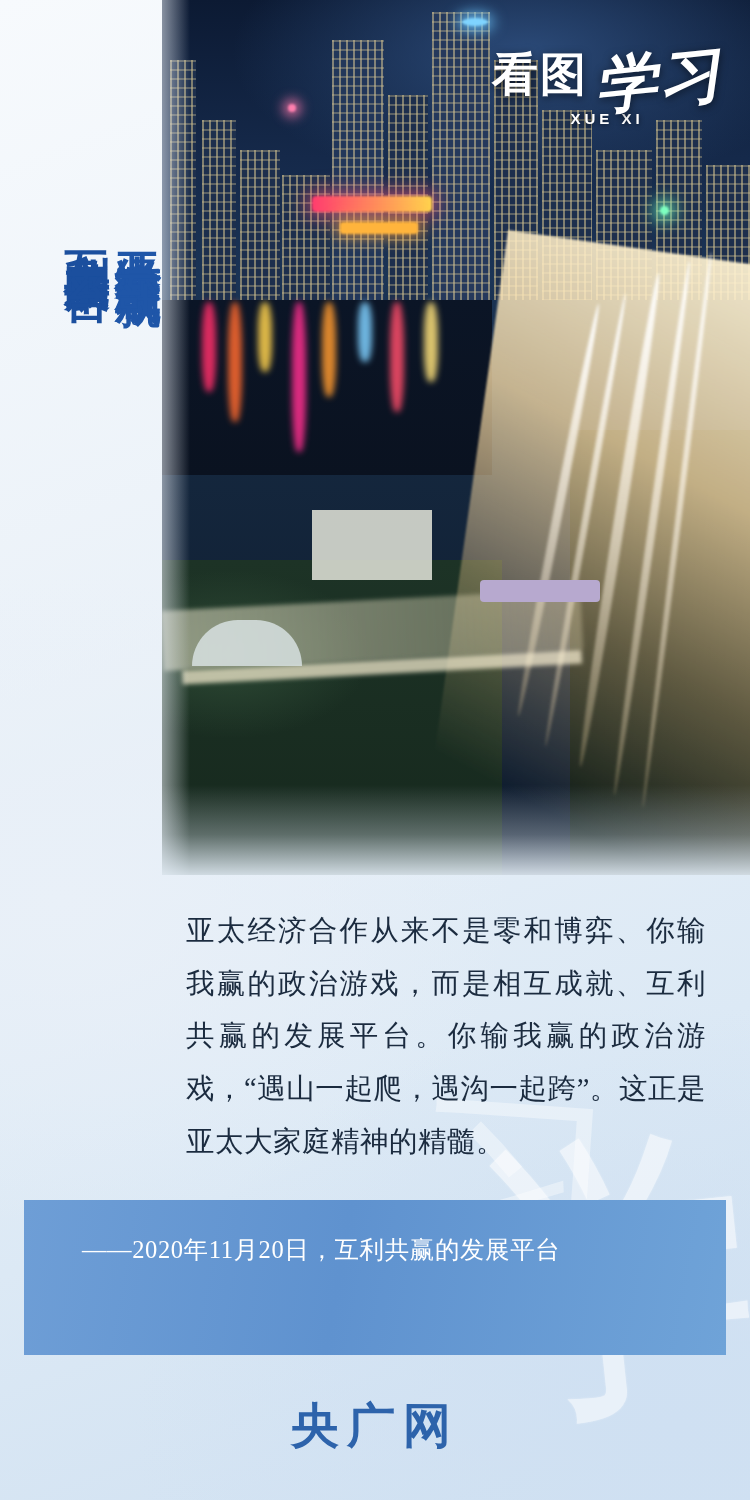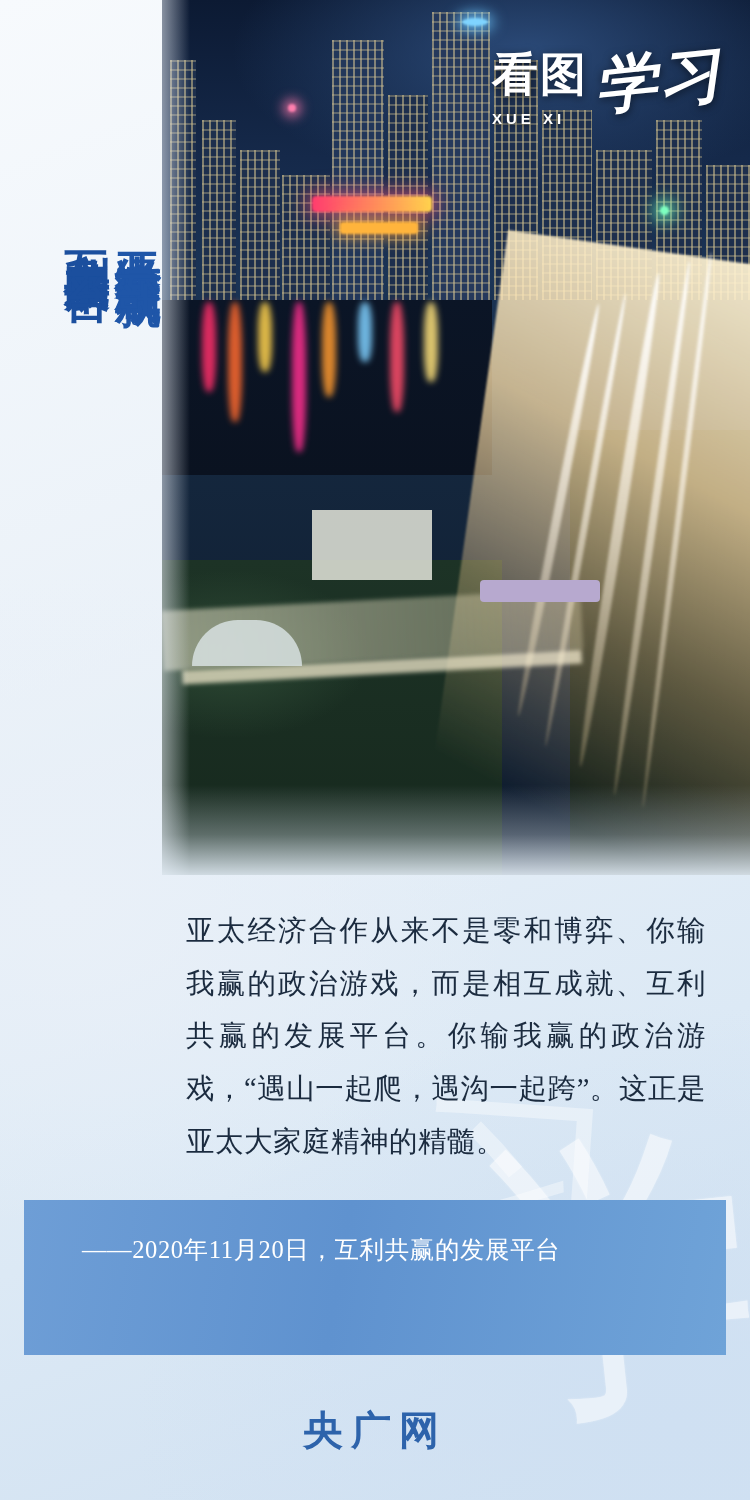--- a/index.html
+++ b/index.html
@@ -87,21 +87,21 @@
     background:linear-gradient(180deg, rgba(223,234,245,0) 0%, rgba(226,236,246,.35) 55%, rgba(228,238,247,.9) 100%);
   }
   
   .photo-left-fade{
     position:absolute; left:0; top:0; width:28px; height:100%;
     background:linear-gradient(90deg, rgba(238,243,250,.55), rgba(238,243,250,0));
   }
 
   
   .brand {
-    position:absolute; right:28px; top:44px; text-align:left; color:#fff;
+    position:absolute; right:28px; top:44px; text-align:center; color:#fff;
   }
   .brand-cn {
     font-family:"Liberation Serif", serif;
     font-size:46px; font-weight:700; letter-spacing:2px;
     text-shadow:0 2px 8px rgba(0,0,0,.55);
     display:flex; align-items:flex-end; gap:6px;
   }
   .brand-cn .cur {
     font-style:italic; font-size:62px; line-height:.95;
     transform:rotate(-6deg) translateY(4px);
@@ -145,21 +145,21 @@
     letter-spacing:.6px;
   }
 
   
   .footer {
     position:absolute; left:0; right:0; bottom:42px; text-align:center;
   }
   .footer-logo {
     display:inline-block;
     font-family:"Liberation Serif", serif;
-    font-size:40px; font-weight:700; color:#2d63ab;
+    font-size:48px; font-weight:700; color:#2d63ab;
     letter-spacing:8px;
     margin-top:47px;
   }
 </style>
 </head>
 <body>
 
 <div class="poster">
 
   <div class="wm">学</div>

